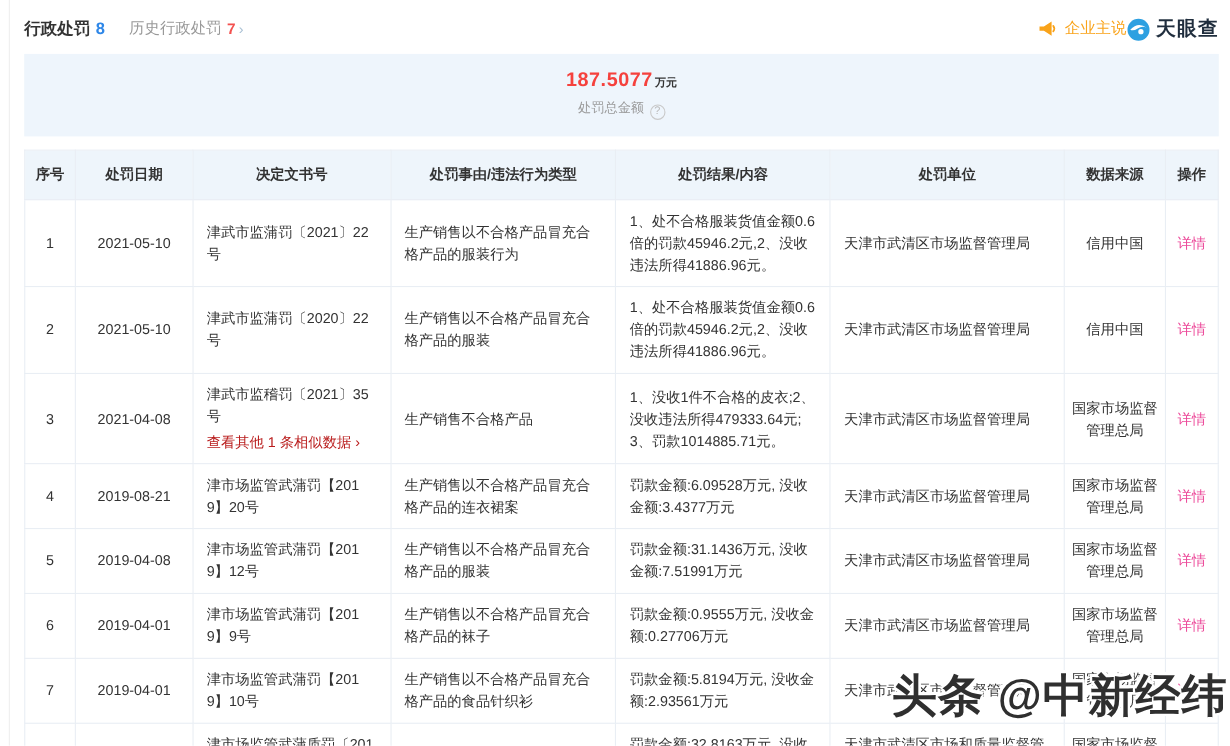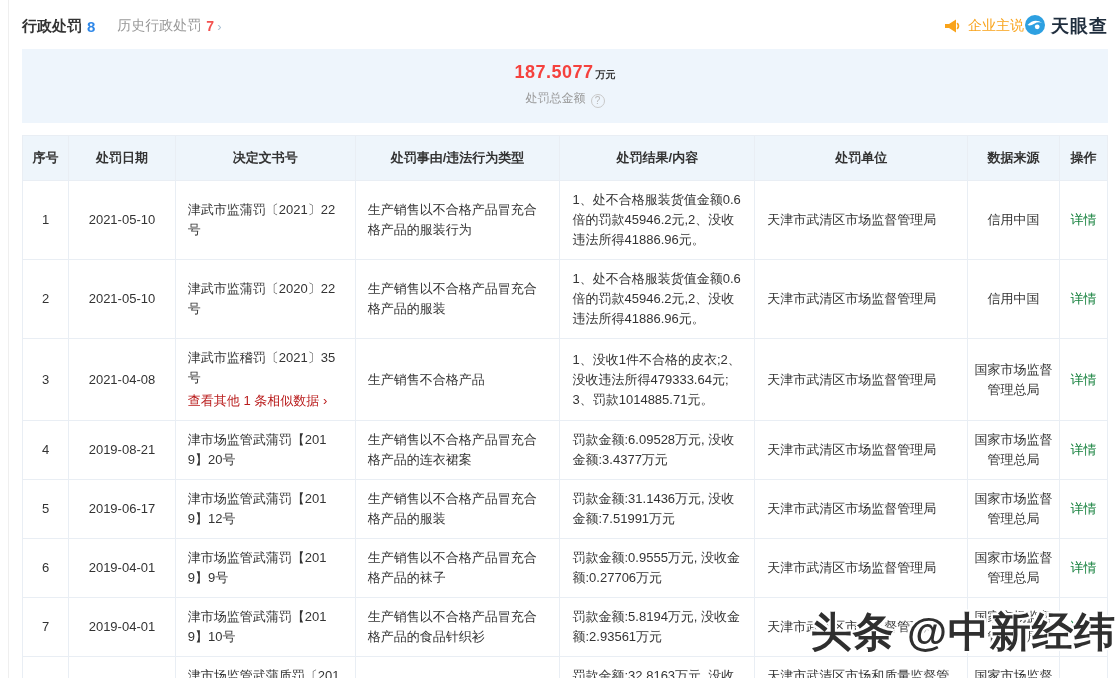--- a/index.html
+++ b/index.html
@@ -24,21 +24,21 @@
   }
   .tab-active-label { font-size: 15px; font-weight: bold; color: #333; }
   .count-blue { font-size: 15px; font-weight: bold; color: #2e87e8; margin-left: 5px; }
   .tab-history { margin-left: 22px; display: flex; align-items: center; cursor: pointer; }
   .tab-history-label { font-size: 14px; color: #999; }
   .count-red { font-size: 14px; font-weight: bold; color: #f3514f; margin-left: 5px; }
   .chev { font-size: 13px; color: #a9c0d4; margin-left: 3px; }
   .topbar-right { margin-left: auto; display: flex; align-items: center; }
   .company-say { display: flex; align-items: center; gap: 6px; cursor: pointer; }
   .company-say-label { font-size: 14px; color: #f9a31a; }
-  .brand { display: flex; align-items: flex-start; gap: 5px; }
+  .brand { display: flex; align-items: flex-end; gap: 5px; }
   .brand-name { font-size: 18px; font-weight: bold; color: #1f2d3d; letter-spacing: 1px; }
 
   
   .summary {
     background: #eef5fc;
     text-align: center;
     padding: 13px 0 15px 0;
   }
   .summary-amount { font-size: 18px; font-weight: bold; color: #f5413d; letter-spacing: .5px; }
   .summary-unit { font-size: 10px; font-weight: bold; color: #333; margin-left: 2px; }
@@ -69,21 +69,21 @@
   .penalty thead th {
     background: #eef5fb;
     font-weight: bold;
     color: #333;
     text-align: center;
     padding: 12px 6px;
   }
   td.c-center { text-align: center; padding-left: 4px; padding-right: 4px; }
   tr.h-lg td { height: 73px; }
   tr.h-md td { height: 56px; }
-  .link-detail { color: #15803d; text-decoration: none; cursor: pointer; }
+  .link-detail { color: #ec4899; text-decoration: none; cursor: pointer; }
   .link-similar {
     color: #b91c1c; text-decoration: none; cursor: pointer;
     display: inline-block; margin-top: 3px;
   }
 
   
   .watermark {
     position: absolute;
     right: 2px; bottom: 18px;
     font-size: 41px;
@@ -227,21 +227,21 @@
     <td>罚款金额:6.09528万元, 没收金额:3.4377万元</td>
     <td>天津市武清区市场监督管理局</td>
     <td class="c-center">国家市场监督管理总局</td>
     <td class="c-center">
       <a class="link-detail">详情</a>
     </td>
   </tr>
 
   <tr class="h-md">
     <td class="c-center">5</td>
-    <td class="c-center">2019-06-17</td>
+    <td class="c-center">2019-04-08</td>
     <td>
       <div>津市场监管武蒲罚【2019】12号</div>
 
     </td>
     <td>生产销售以不合格产品冒充合格产品的服装</td>
     <td>罚款金额:31.1436万元, 没收金额:7.51991万元</td>
     <td>天津市武清区市场监督管理局</td>
     <td class="c-center">国家市场监督管理总局</td>
     <td class="c-center">
       <a class="link-detail">详情</a>

